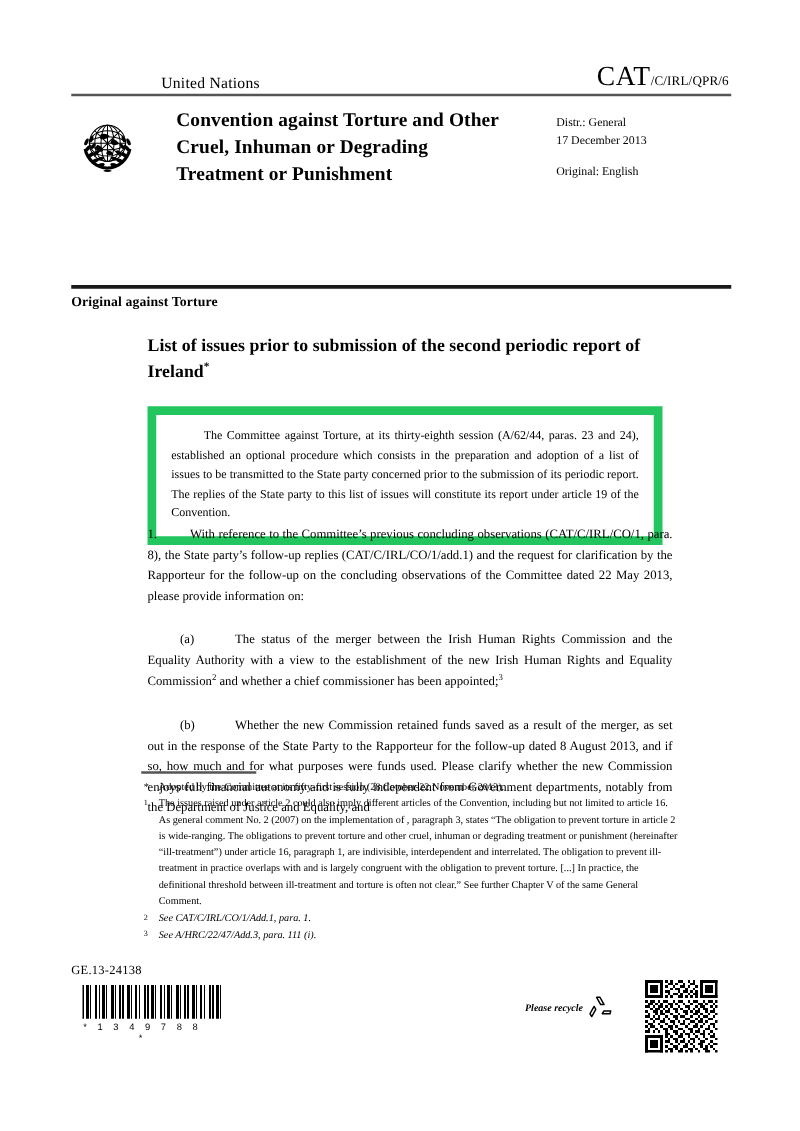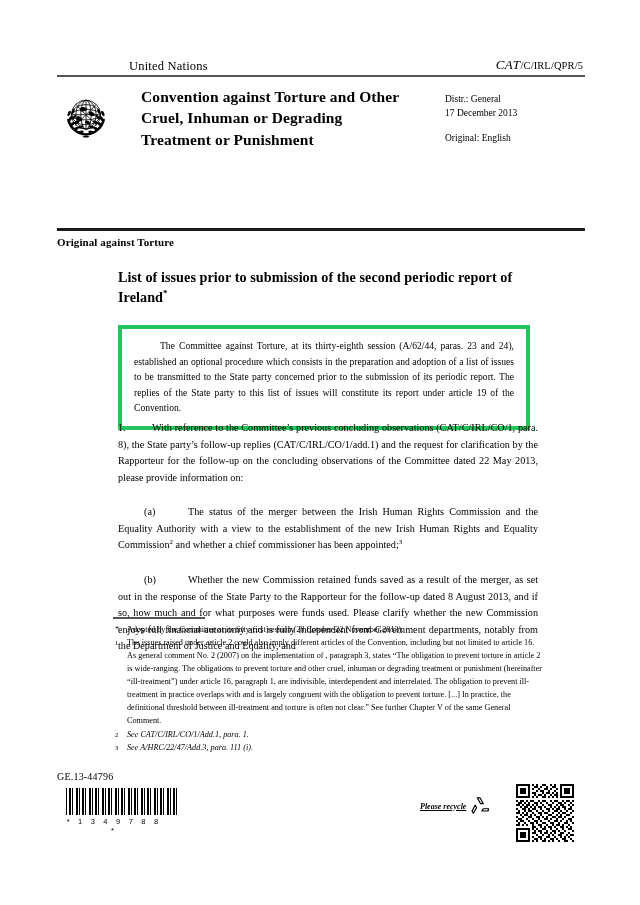--- a/index.html
+++ b/index.html
@@ -38,23 +38,22 @@
     letter-spacing: 0.2px;
     padding-left: 72px;
     line-height: 1;
   }
   .doc-symbol {
     line-height: 1;
     white-space: nowrap;
     padding-right: 2px;
   }
   .doc-symbol .sym-main {
-    font-size: 13px;
+    font-size: 22px;
     letter-spacing: 0.5px;
-    font-style: italic;
   }
   .doc-symbol .sym-sub {
     font-size: 10.5px;
     letter-spacing: 0.1px;
   }
   .rule-top {
     height: 2px;
     background: #555;
     margin-top: 3px;
     width: 528px;
@@ -121,21 +120,21 @@
     letter-spacing: 0.05px;
   }
   .doc-title sup { font-size: 9px; font-weight: bold; }
 
   
   .abstract {
     position: absolute;
     left: 118px;
     top: 325px;
     width: 412px;
-    border: 4px solid #22c55e;
+    border: 7px solid #22c55e;
     padding: 9px 12px 10px 12px;
   }
   .abstract p {
     margin: 0;
     font-size: 9.6px;
     line-height: 1.62;
     text-align: justify;
     text-indent: 26px;
   }
 
@@ -248,40 +247,39 @@
     left: 420px;
     top: 796px;
     display: flex;
     align-items: center;
     gap: 3px;
   }
   .recycle-text {
     font-size: 8px;
     font-weight: bold;
     font-style: italic;
-    text-decoration: underline;
   }
   .qr {
     position: absolute;
     left: 516px;
     top: 784px;
     width: 58px;
     height: 58px;
   }
 </style>
 </head>
 <body>
 
 <div class="page">
 
   <div class="masthead">
     <div class="masthead-top">
       <div class="un-name">United Nations</div>
       <div class="doc-symbol">
-        <span class="sym-main">CAT</span><span class="sym-sub">/C/IRL/QPR/5</span>
+        <span class="sym-main">CAT</span><span class="sym-sub">/C/IRL/QPR/6</span>
       </div>
     </div>
     <div class="rule-top"></div>
 
     <div class="masthead-body">
       <div class="emblem-cell">
         <svg width="58" height="58" viewBox="0 0 100 100">
           <g fill="none" stroke="#000" stroke-width="1.4">
             <circle cx="50" cy="46" r="25"></circle>
             <ellipse cx="50" cy="46" rx="25" ry="9"></ellipse>
@@ -380,21 +378,21 @@
     <div class="fn">
       <div class="fn-mark sup-mark">2</div>
       <div class="fn-text italic">See CAT/C/IRL/CO/1/Add.1, para. 1.</div>
     </div>
     <div class="fn">
       <div class="fn-mark sup-mark">3</div>
       <div class="fn-text italic">See A/HRC/22/47/Add.3, para. 111 (i).</div>
     </div>
   </div>
 
-  <div class="gecode">GE.13-44796</div>
+  <div class="gecode">GE.13-24138</div>
 
   <div class="barcode">
     <div class="bc-bars"></div>
     <div class="bc-digits">* 1 3 4 9 7 8 8 *</div>
   </div>
 
   <div class="recycle">
     <span class="recycle-text">Please recycle</span>
     <svg width="22" height="20" viewBox="0 0 24 22">
       <g fill="none" stroke="#000" stroke-width="1.3" stroke-linejoin="round">

